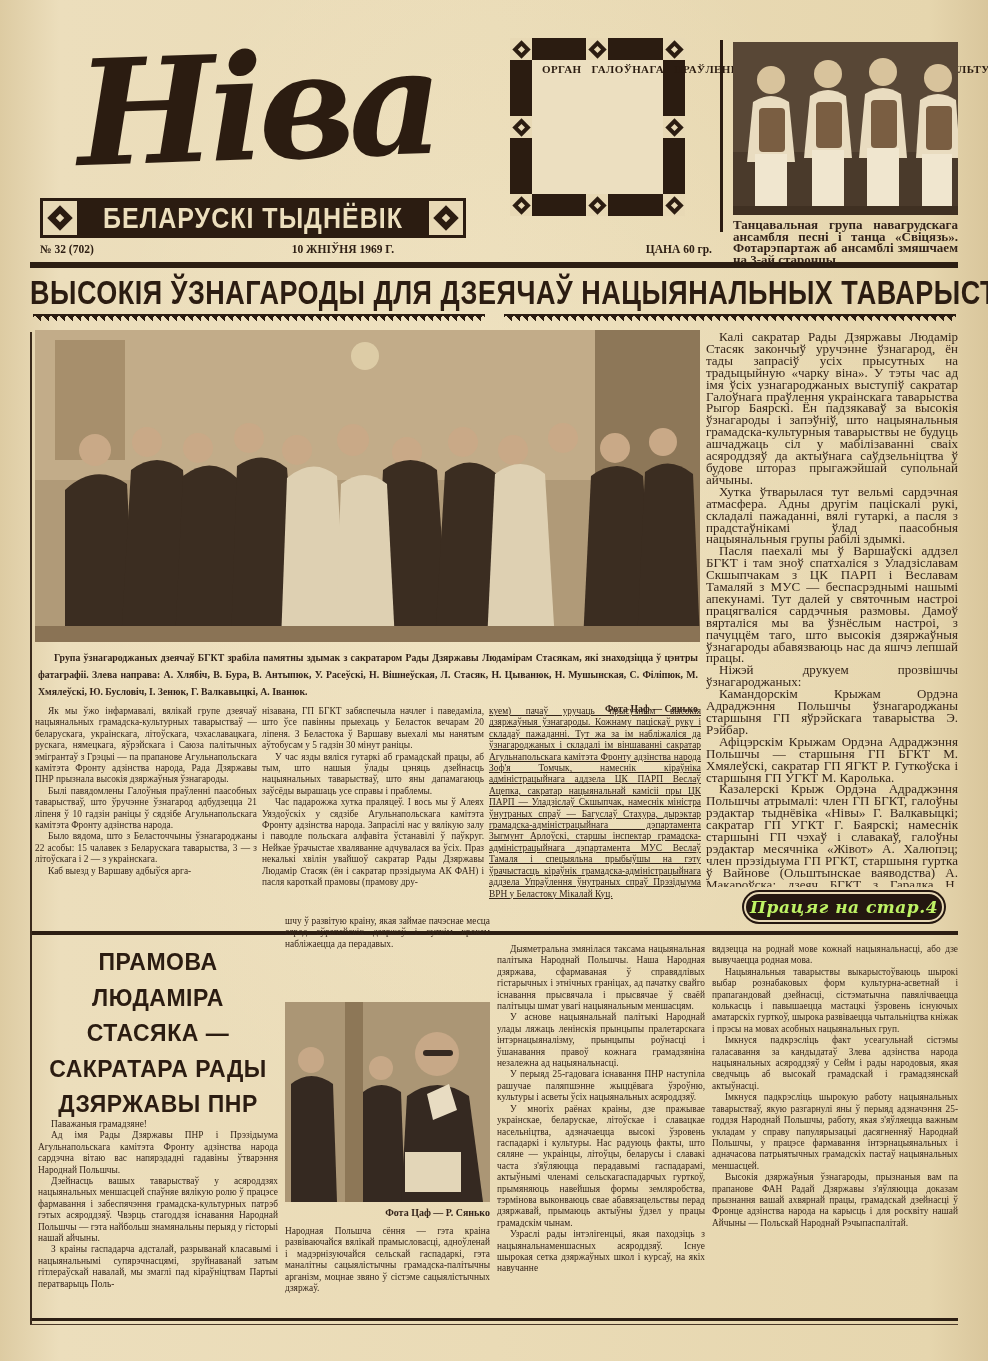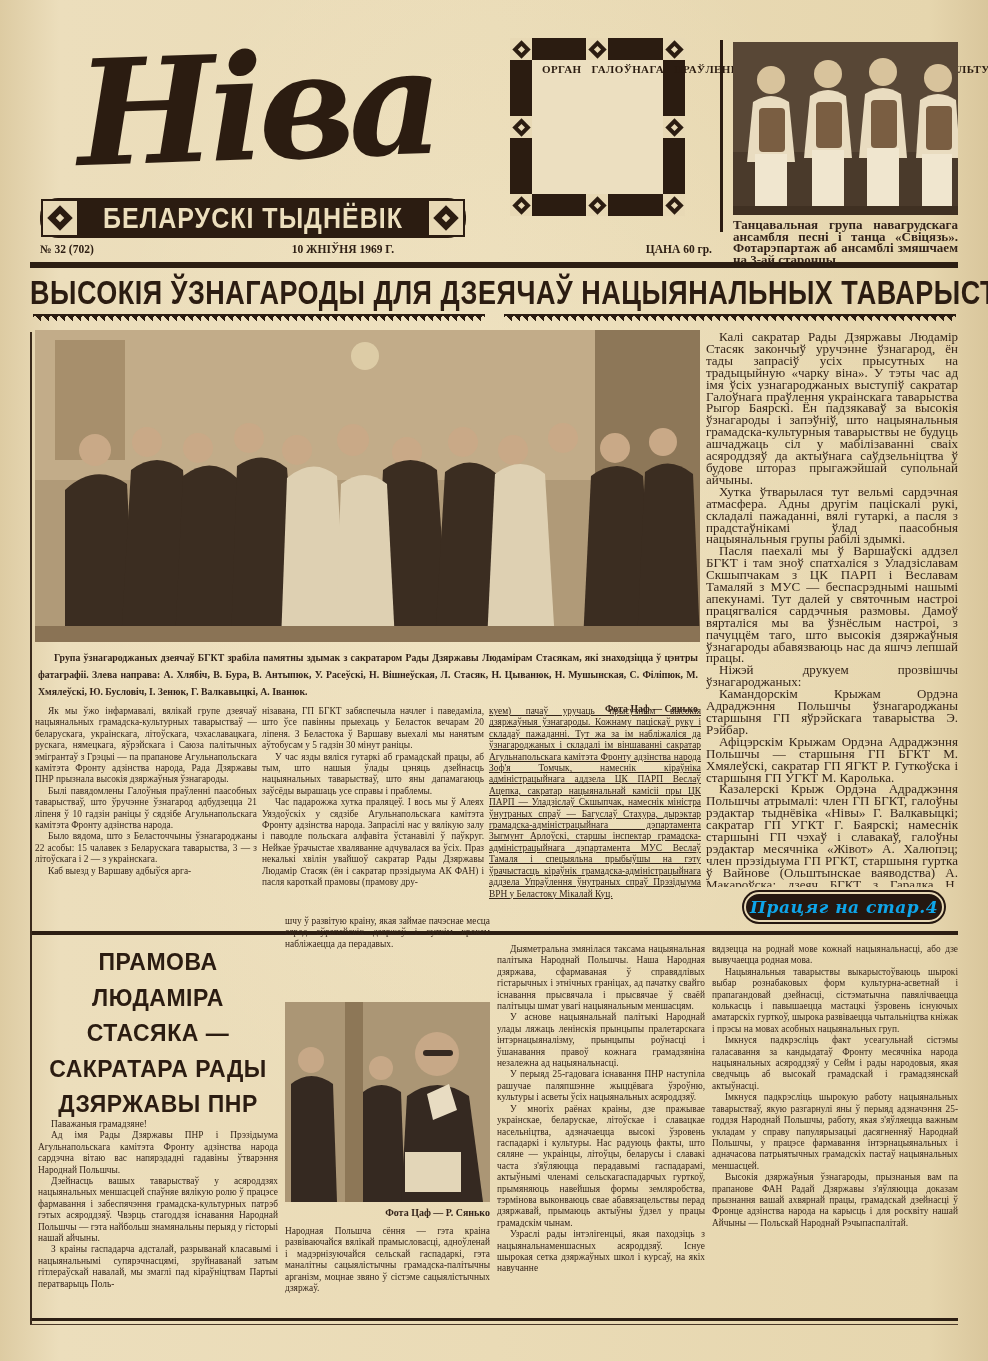--- a/index.html
+++ b/index.html
@@ -17,21 +17,21 @@
   .ink{background:#2c1e13;}
   
   .logo{
     left:42px;top:18px;width:430px;height:180px;
     font-family:"DejaVu Serif", serif;font-style:italic;font-weight:bold;
     font-size:146px;line-height:180px;color:#2b1c11;
     transform:rotate(-2deg);letter-spacing:-6px;text-align:center;
   }
   .banner{
     left:40px;top:198px;width:426px;height:40px;background:#2b1c11;
-    display:flex;align-items:center;justify-content:space-between;border-radius:18px;
+    display:flex;align-items:center;justify-content:space-between;
   }
   .banner-label{
     flex:1;text-align:center;color:#ecdfbd;
     font-family:"Liberation Sans", sans-serif;font-weight:bold;
     font-size:25px;letter-spacing:1px;transform:scaleY(1.15);
     white-space:nowrap;
   }
   .tile{position:relative;width:34px;height:34px;background:#e8d9b5;outline:2px solid #2b1c11;margin:3px;flex:0 0 auto;display:flex;align-items:center;justify-content:center;}
   .tile::before{content:"";width:18px;height:18px;background:#2b1c11;transform:rotate(45deg);}
   .tile::after{content:"";position:absolute;width:6px;height:6px;background:#e8d9b5;transform:rotate(45deg);}
@@ -74,21 +74,21 @@
   .col p{margin:0;text-indent:13px;}
   .col.flush p:first-child{text-indent:0;}
   .c1{left:35px;top:706px;width:222px;height:221px;}
   .c2{left:262px;top:706px;width:222px;height:221px;}
   .c3{left:489px;top:706px;width:212px;height:221px;text-decoration:underline;}
   .c4{left:706px;top:331px;width:252px;height:556px;font-size:13px;line-height:11.9px;}
   .badge{
     left:744px;top:892px;width:200px;height:30px;background:#241710;
     border-radius:15px;box-shadow:0 0 0 2px #241710, inset 0 0 0 2px #e8d9b5;
     display:flex;align-items:center;justify-content:center;
-    color:#0ea5e9;font-style:italic;font-weight:bold;font-size:17px;
+    color:#bef264;font-style:italic;font-weight:bold;font-size:17px;
     font-family:"DejaVu Serif", serif;letter-spacing:.5px;
   }
   .rule-mid{left:30px;top:931px;width:928px;height:4px;}
   
   .speech-headline{
     margin:0 0 10px 0;font-family:"Liberation Sans", sans-serif;font-weight:bold;
     font-size:23px;line-height:33px;color:#2b1c11;text-align:center;letter-spacing:.5px;
     transform:scaleY(1.08);transform-origin:top left;
   }
   .s1{left:38px;top:944px;width:240px;height:374px;}
@@ -290,21 +290,21 @@
   <div class="abs col s3">
       <p>Дыяметральна змянілася таксама нацыянальная палітыка Народнай Польшчы. Наша Народная дзяржава, сфармаваная ў справядлівых гістарычных і этнічных граніцах, ад пачатку свайго існавання прысвячала і прысвячае ў сваёй палітыцы шмат увагі нацыянальным меншасцям.</p>
       <p>У аснове нацыянальнай палітыкі Народнай улады ляжаць ленінскія прынцыпы пралетарскага інтэрнацыяналізму, прынцыпы роўнасці і ўшанавання правоў кожнага грамадзяніна незалежна ад нацыянальнасці.</p>
       <p>У перыяд 25-гадовага існавання ПНР наступіла рашучае паляпшэнне жыццёвага ўзроўню, культуры і асветы ўсіх нацыянальных асяроддзяў.</p>
       <p>У многіх раёнах краіны, дзе пражывае украінскае, беларускае, літоўскае і славацкае насельніцтва, адзначаецца высокі ўзровень гаспадаркі і культуры. Нас радуюць факты, што сяляне — украінцы, літоўцы, беларусы і славакі часта з'яўляюцца перадавымі гаспадарамі, актыўнымі членамі сельскагаспадарчых гурткоў, прымяняюць навейшыя формы земляробства, тэрмінова выконваюць свае абавязацельствы перад дзяржавай, прымаюць актыўны ўдзел у працы грамадскім чынам.</p>
       <p>Узраслі рады інтэлігенцыі, якая паходзіць з нацыянальнаменшасных асяроддзяў. Існуе шырокая сетка дзяржаўных школ і курсаў, на якіх навучанне</p>
     </div>
   <div class="abs col s4 flush">
       <p>вядзецца на роднай мове кожнай нацыянальнасці, або дзе вывучаецца родная мова.</p>
       <p>Нацыянальныя таварыствы выкарыстоўваюць шырокі выбар рознабаковых форм культурна-асветнай і прапагандовай дзейнасці, сістэматычна павялічваецца колькасць і павышаецца мастацкі ўзровень існуючых аматарскіх гурткоў, шырока развіваецца чытальніцтва кніжак і прэсы на мовах асобных нацыянальных груп.</p>
-      <p>Імкнуся падкрэсліць факт усеагульнай сістэмы галасавання за кандыдатаў Фронту месячніка народа нацыянальных асяроддзяў у Сейм і рады народовыя, якая сведчыць аб высокай грамадскай і грамадзянскай актыўнасці.</p>
+      <p>Імкнуся падкрэсліць факт усеагульнай сістэмы галасавання за кандыдатаў Злева адзінства народа нацыянальных асяроддзяў у Сейм і рады народовыя, якая сведчыць аб высокай грамадскай і грамадзянскай актыўнасці.</p>
       <p>Імкнуся падкрэсліць шырокую работу нацыянальных таварыстваў, якую разгарнулі яны ў перыяд адзначэння 25-годдзя Народнай Польшчы, работу, якая з'яўляецца важным укладам у справу папулярызацыі дасягненняў Народнай Польшчы, у працэсе фармавання інтэрнацыянальных і адначасова патрыятычных грамадскіх пастаў нацыянальных меншасцей.</p>
       <p>Высокія дзяржаўныя ўзнагароды, прызнаныя вам па прапанове ФАН Радай Дзяржавы з'яўляюцца доказам прызнання вашай ахвярнай працы, грамадскай дзейнасці ў Фронце адзінства народа на карысць і для росквіту нашай Айчыны — Польскай Народнай Рэчыпаспалітай.</p>
     </div>
 
   <div class="abs ink rule-bot1"></div>
   <div class="abs rule-bot2"></div>
   <div class="abs vrule-left"></div>
 
 </div>
 

